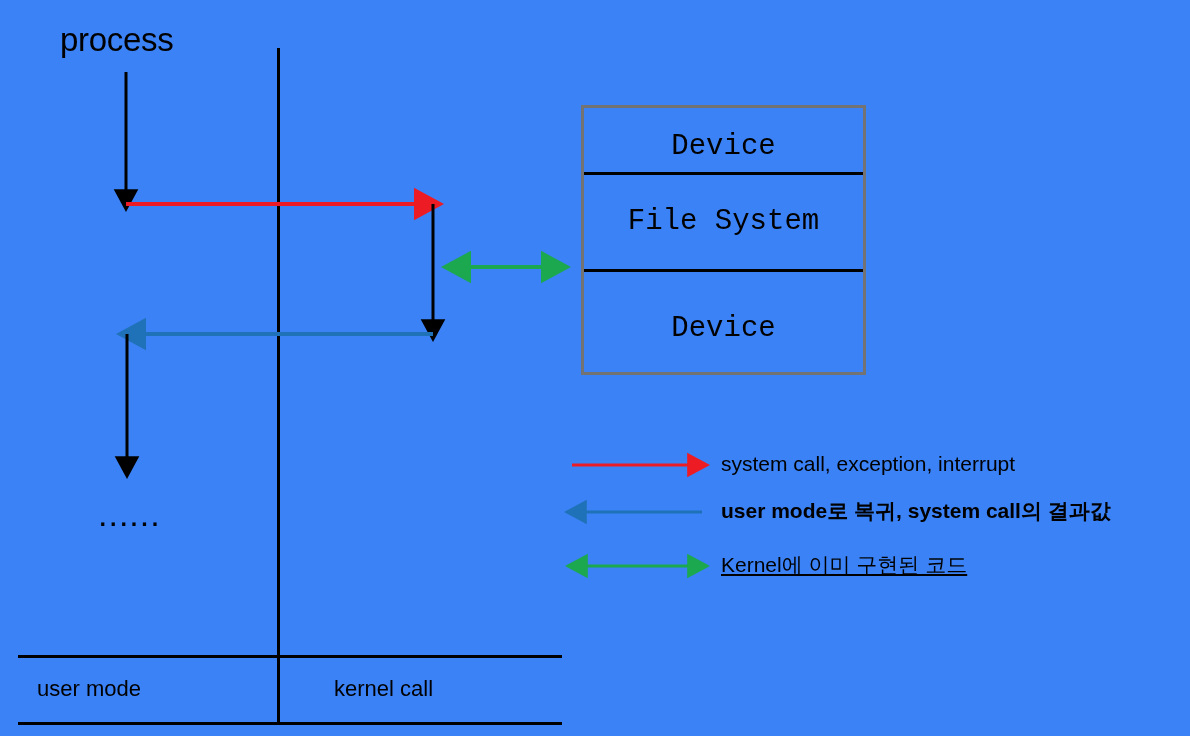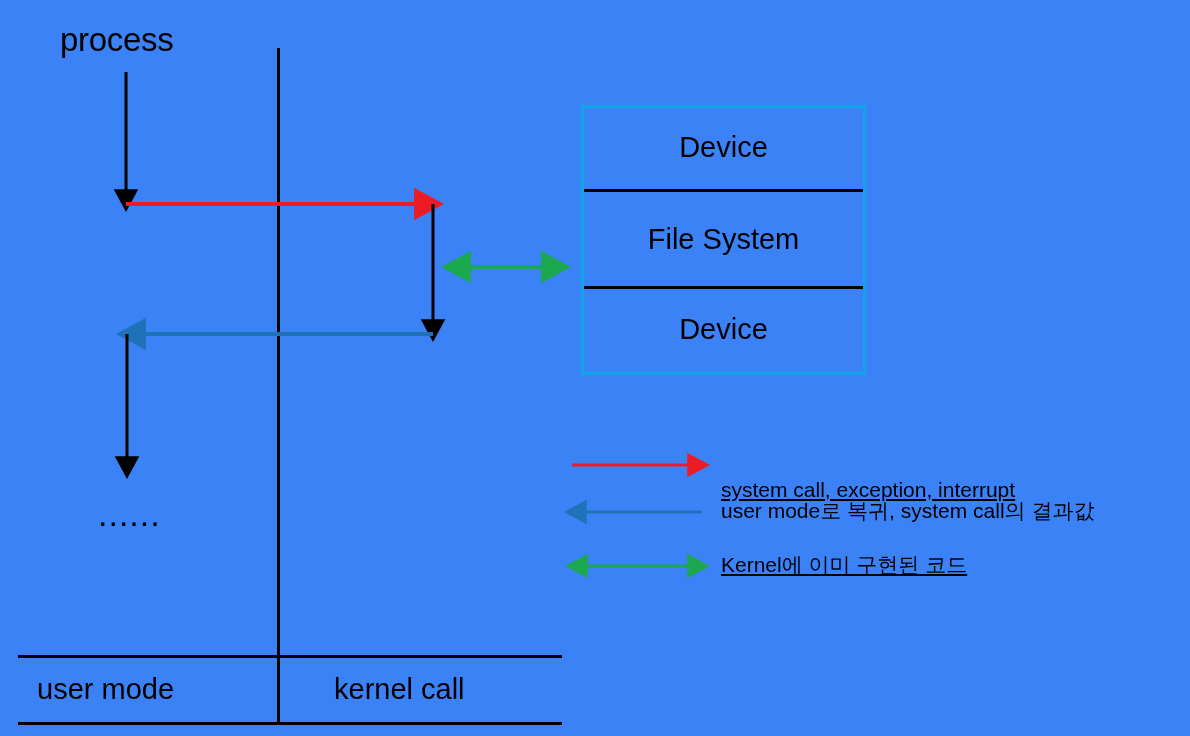--- a/index.html
+++ b/index.html
@@ -27,21 +27,21 @@
     white-space: nowrap;
   }
   .ellipsis {
     left: 98px; top: 492px;
     font-size: 34px;
     line-height: 44px;
     letter-spacing: 1px;
     white-space: nowrap;
   }
   .mode-label {
-    font-size: 29px;
+    font-size: 22px;
     line-height: 40px;
     white-space: nowrap;
     top: 669px;
   }
   .mode-user { left: 37px; }
   .mode-kernel { left: 334px; }
 
   .box-row-label {
     position: absolute;
     left: 0; right: 0;
@@ -50,22 +50,22 @@
     line-height: 34px;
     white-space: nowrap;
   }
 
   .legend-text {
     left: 721px;
     font-size: 21px;
     line-height: 28px;
     white-space: nowrap;
   }
-  .legend-text-0 { top: 476px; text-decoration: underline; }
-  .legend-text-1 { top: 497px; }
+  .legend-text-0 { top: 450px; }
+  .legend-text-1 { top: 497px; font-weight: bold; }
   .legend-text-2 { top: 551px; text-decoration: underline; }
 
   
   .rule-h {
     background: #000000;
     height: 3px;
   }
   .rule-v {
     background: #000000;
     width: 3px;
@@ -76,29 +76,30 @@
     position: absolute;
     left: 0; top: 0;
     width: 1190px; height: 736px;
     pointer-events: none;
   }
 
   
   #resource-box {
     left: 581px; top: 105px;
     width: 285px; height: 270px;
-    border: 3px solid #0ea5e9;
+    border: 3px solid #737373;
     box-sizing: border-box;
+    font-family: Liberation Mono, monospace;
   }
   .box-cell {
     position: absolute;
     left: 0; right: 0;
   }
   .box-cell-0 { top: 0;    height: 77px; }
-  .box-cell-1 { top: 81px; height: 100px; border-top: 3px solid #000; border-bottom: 3px solid #000; box-sizing: border-box;}
+  .box-cell-1 { top: 64px; height: 100px; border-top: 3px solid #000; border-bottom: 3px solid #000; box-sizing: border-box;}
   .box-cell-2 { top: 177px; height: 87px; }
   .box-cell .box-row-label { top: 50%; transform: translateY(-50%); }
 </style>
 </head>
 <body>
 
 <div id="canvas">
 
   <div class="abs rule-v" style="left:277px; top:48px; height:674px;"></div>
 

